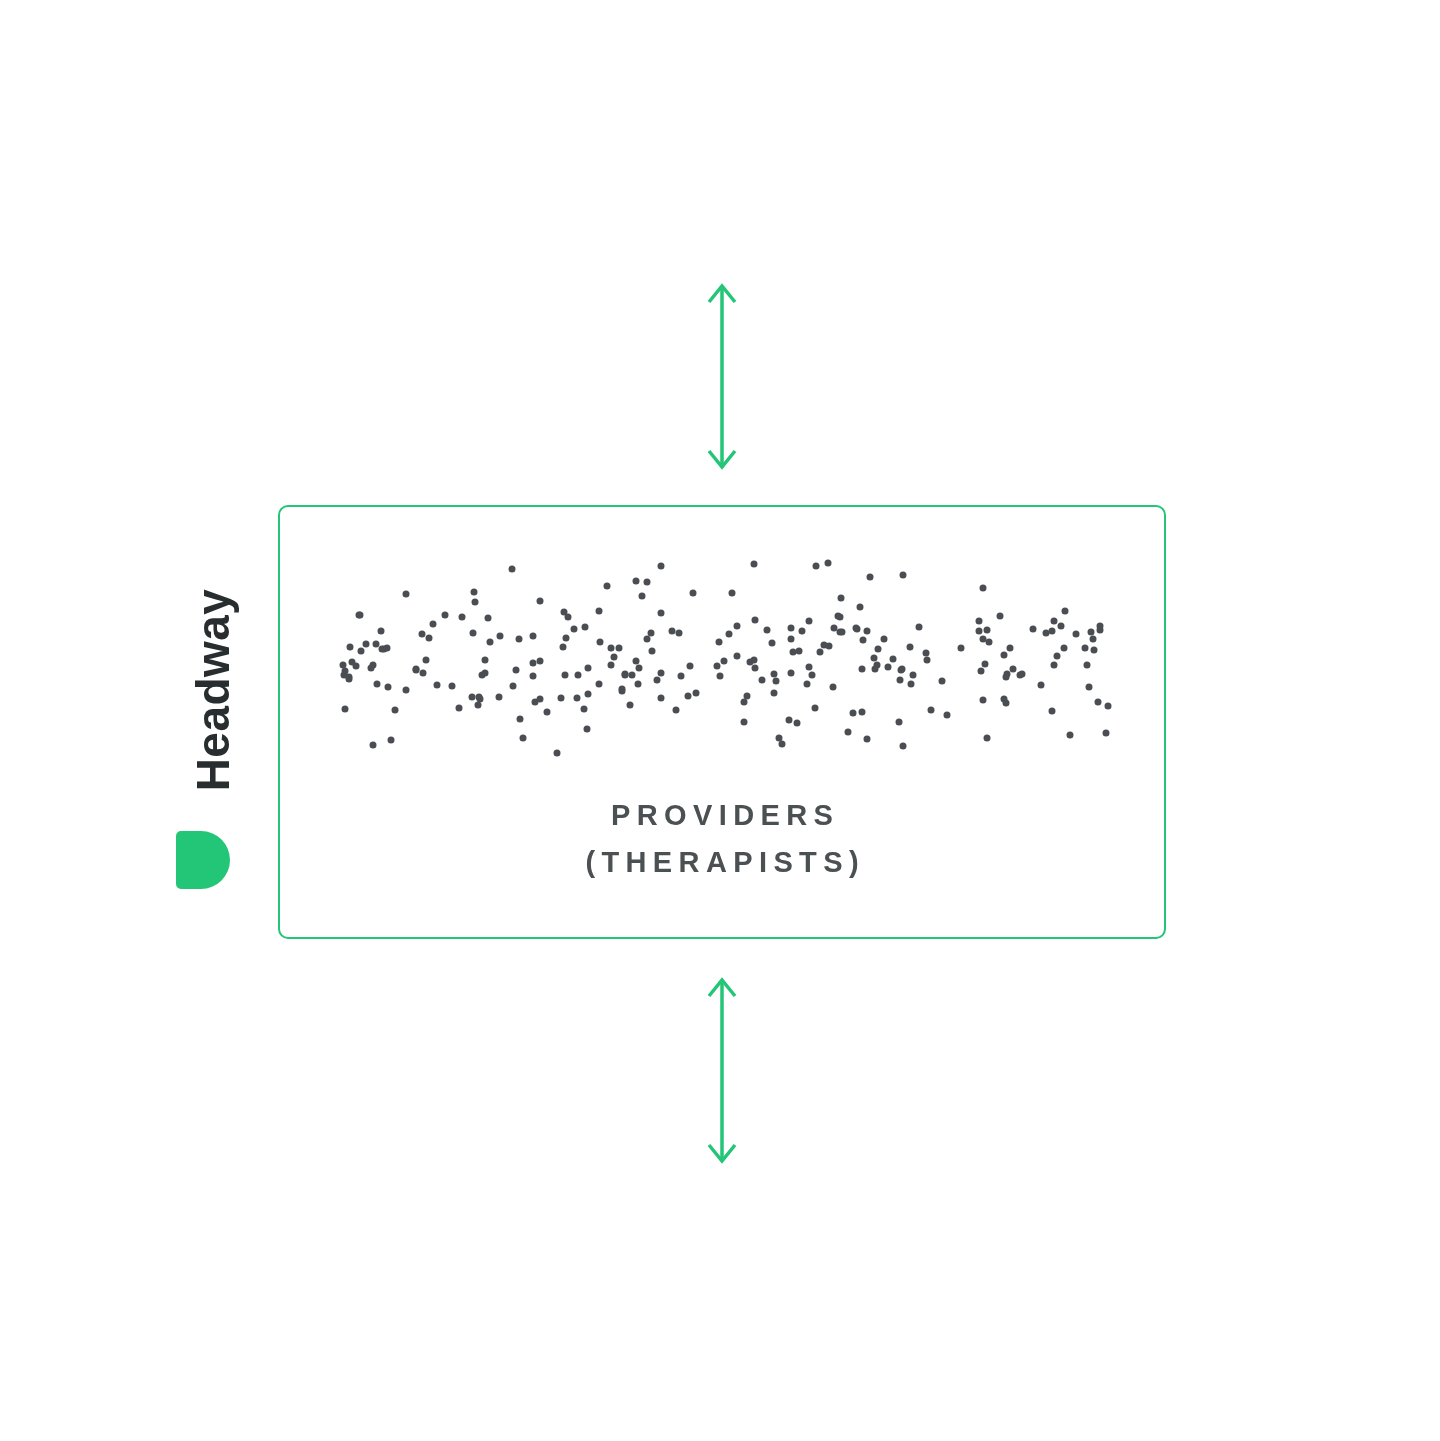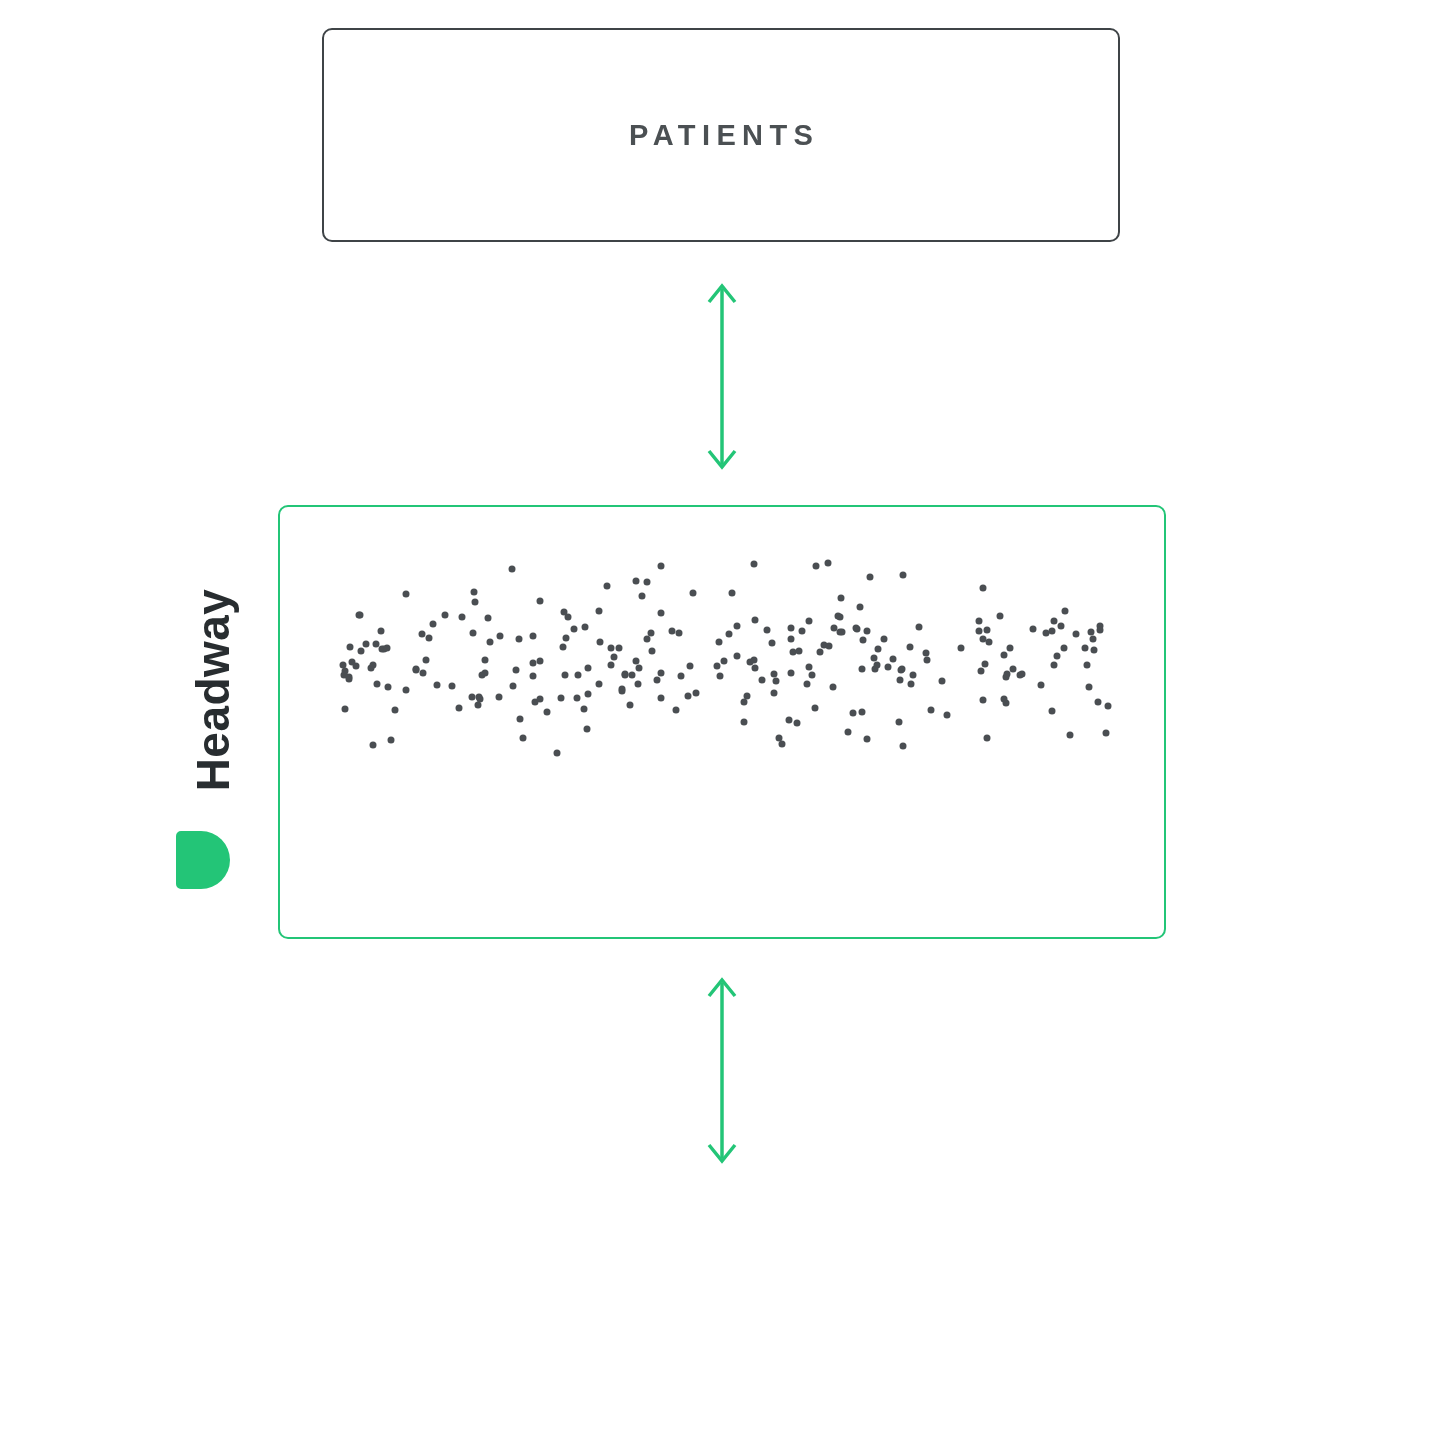--- a/index.html
+++ b/index.html
@@ -64,23 +64,20 @@
     position:absolute;left:176px;top:831px;width:54px;height:58px;
     background:var(--green);
     border-radius:5px 29px 29px 5px;
   }
 </style>
 </head>
 <body>
 
 <div class="canvas">
 
-  <div class="node-box" id="patients-box">
-    <div class="node-label">PATIENTS</div>
-  </div>
 
   <svg class="arrow" id="arrow-top" viewBox="0 0 60 195">
     <line x1="30" y1="10" x2="30" y2="185" stroke="var(--green)" stroke-width="3.5"></line>
     <path d="M17 23 L30 7 L43 23" fill="none" stroke="var(--green)" stroke-width="3.5"></path>
     <path d="M17 172 L30 188 L43 172" fill="none" stroke="var(--green)" stroke-width="3.5"></path>
   </svg>
 
   <div class="node-box" id="providers-box">
     <div id="provider-dots">
         <div class="dot" style="left: 185.1px; top: 194.6px;"></div>
@@ -322,20 +319,24 @@
         <div class="dot" style="left: 11.3px; top: 133.9px;"></div>
         <div class="dot" style="left: 260.5px; top: 140.9px;"></div>
         <div class="dot" style="left: 474.3px; top: 132.4px;"></div>
         <div class="dot" style="left: 565.2px; top: 32px;"></div>
         <div class="dot" style="left: 642.8px; top: 128.4px;"></div>
         <div class="dot" style="left: 300.3px; top: 141.3px;"></div>
         <div class="dot" style="left: 405.7px; top: 159.4px;"></div>
         <div class="dot" style="left: 482.2px; top: 108.8px;"></div>
         <div class="dot" style="left: 458.6px; top: 179.6px;"></div>
       </div>
+    <div id="providers-label">
+      <div class="node-label">PROVIDERS</div>
+      <div class="node-label">(THERAPISTS)</div>
+    </div>
   </div>
 
   <div id="headway-logo">Headway</div>
   <div id="headway-mark"></div>
 
   <svg class="arrow" id="arrow-bottom" viewBox="0 0 60 195">
     <line x1="30" y1="10" x2="30" y2="185" stroke="var(--green)" stroke-width="3.5"></line>
     <path d="M17 23 L30 7 L43 23" fill="none" stroke="var(--green)" stroke-width="3.5"></path>
     <path d="M17 172 L30 188 L43 172" fill="none" stroke="var(--green)" stroke-width="3.5"></path>
   </svg>

